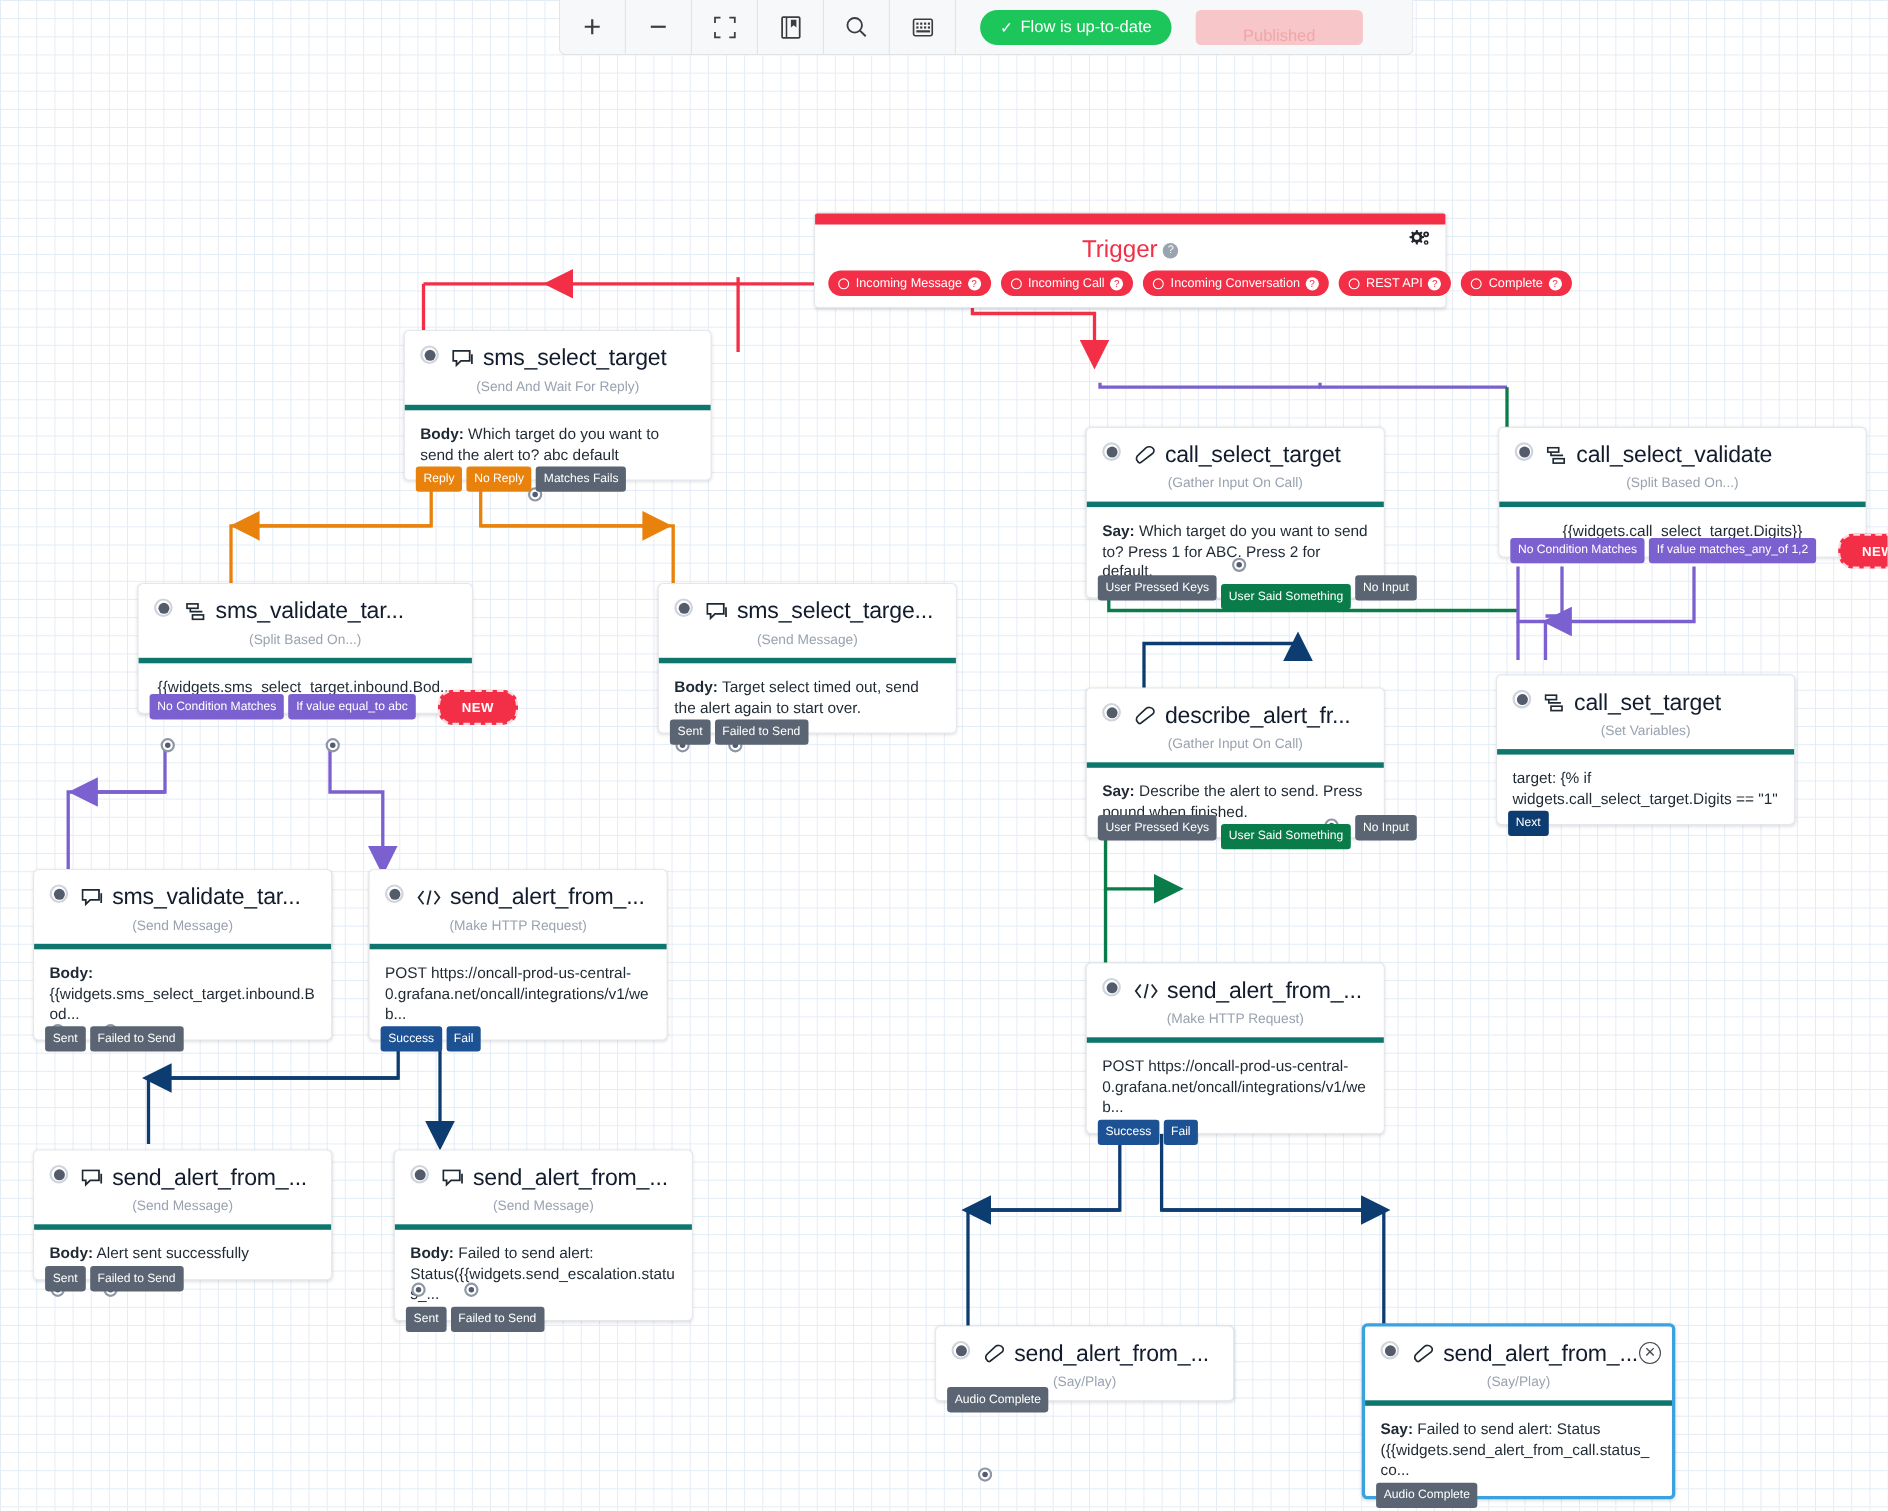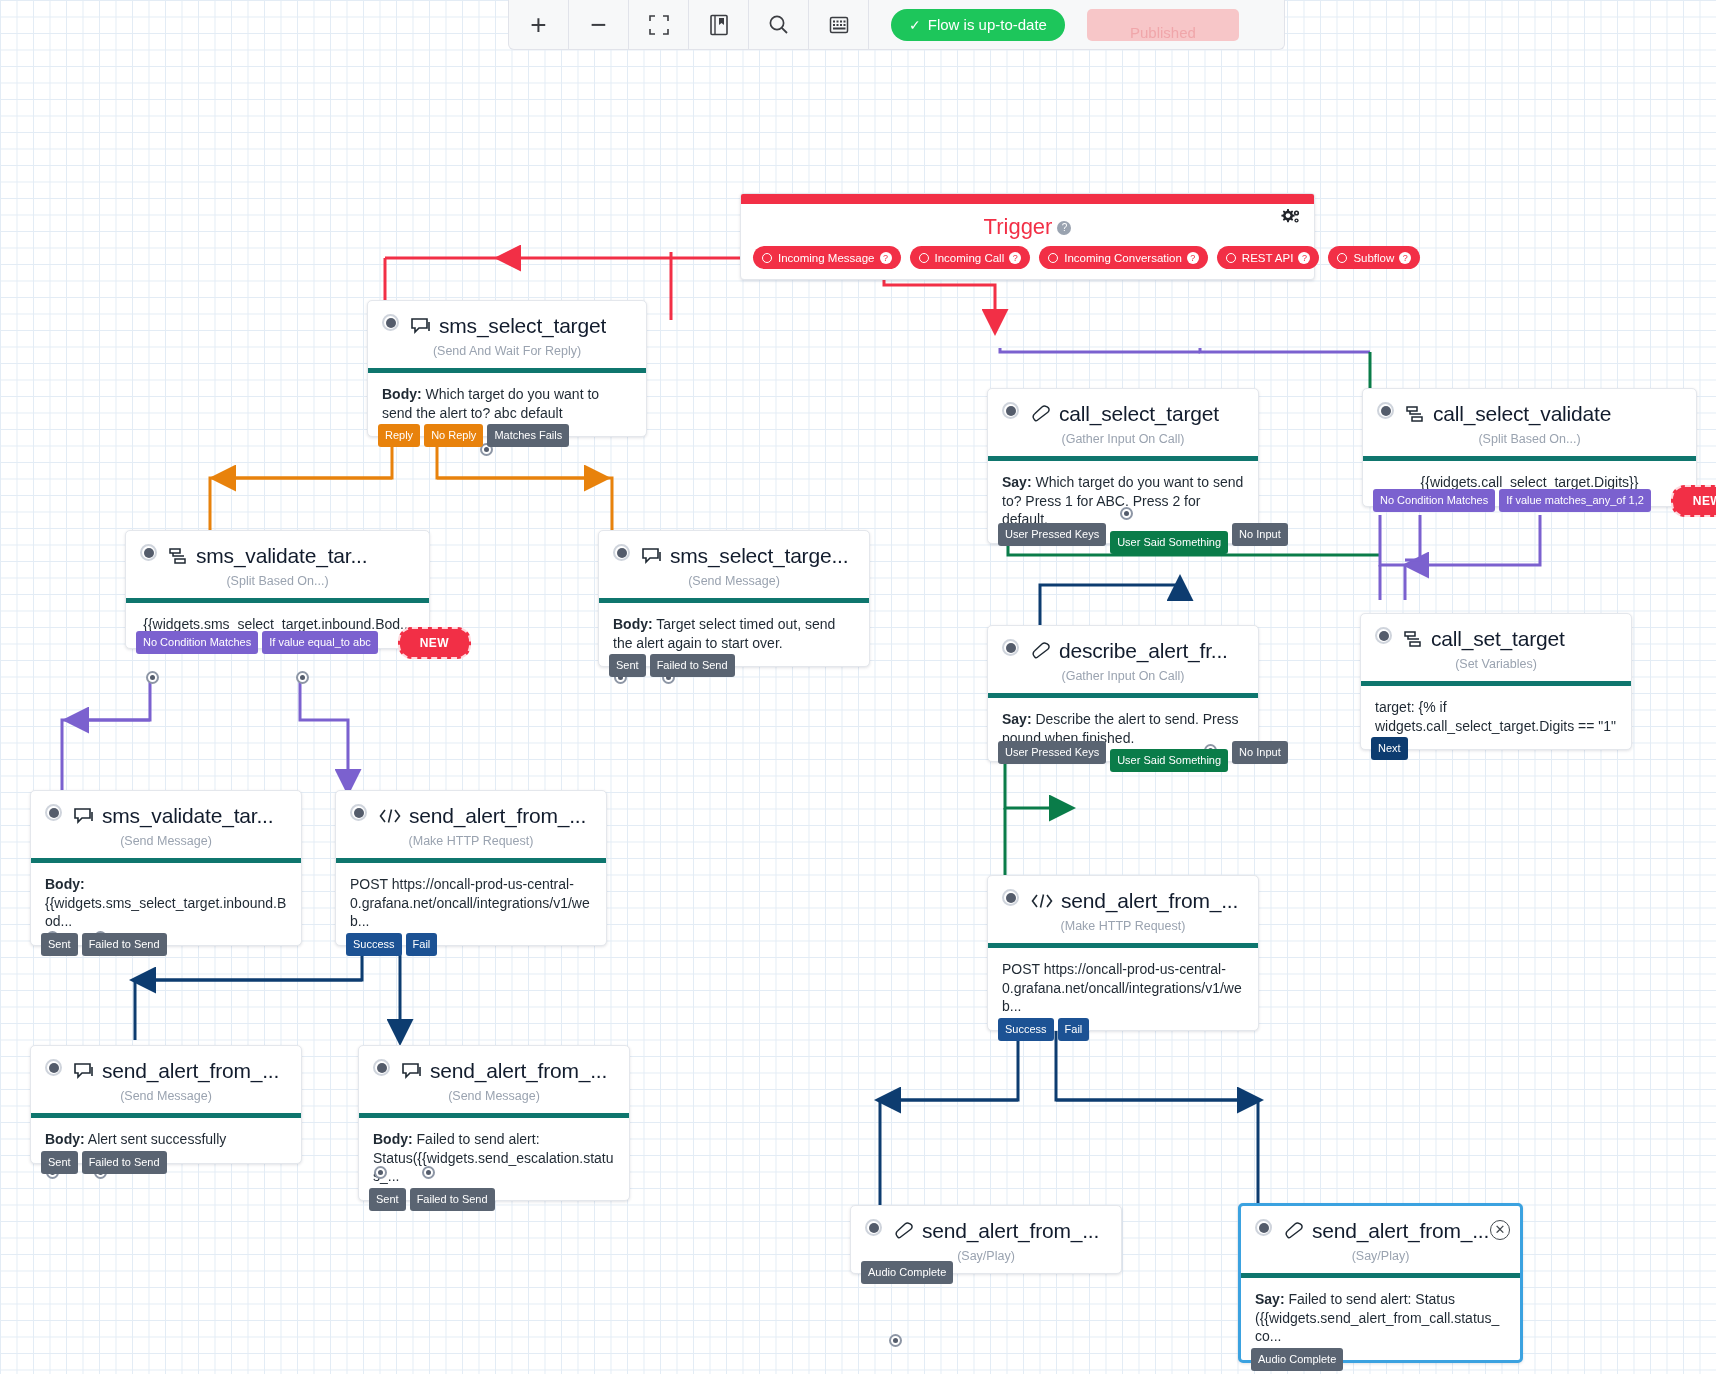--- a/index.html
+++ b/index.html
@@ -336,21 +336,21 @@
       <span>Incoming Conversation</span>
       <span class="help-badge sm">?</span>
     </div>
     <div class="trigger-pill">
       <span class="ring"></span>
       <span>REST API</span>
       <span class="help-badge sm">?</span>
     </div>
     <div class="trigger-pill">
       <span class="ring"></span>
-      <span>Subflow</span>
+      <span>Complete</span>
       <span class="help-badge sm">?</span>
     </div>
   </div>
 </div>
 
 <div class="tstem" style="left:762px;top:216px;height:40px;"></div>
 <div class="tstem" style="left:884px;top:216px;height:40px;"></div>
 <div class="tstem" style="left:991px;top:216px;height:44px;"></div>
 <div class="tdot" style="left:986px;top:261px;"></div>
 <div class="tstem" style="left:1138px;top:216px;height:44px;"></div>

